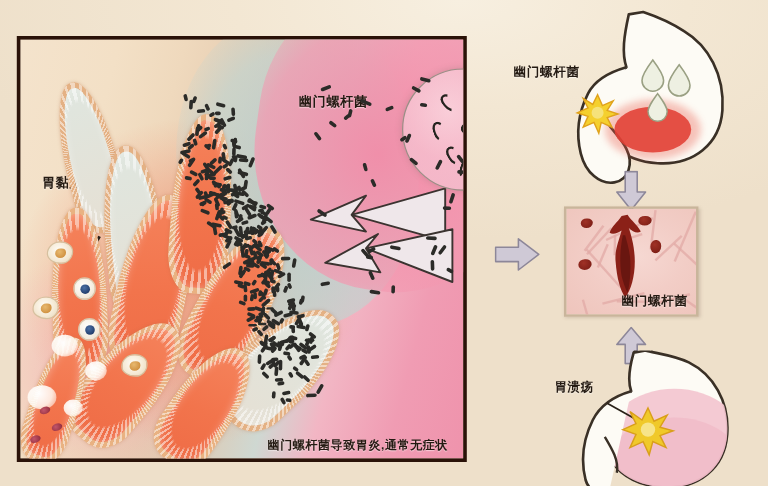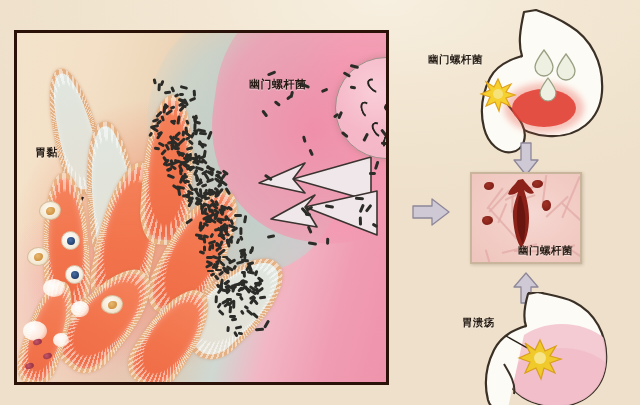--- a/index.html
+++ b/index.html
@@ -625,20 +625,21 @@
         <div class="hp" style="left: 30px; top: 22px; transform: rotate(49deg);"></div>
         <div class="hp" style="left: 22px; top: 46px; transform: rotate(72deg);"></div>
         <div class="hp" style="left: 48px; top: 44px; transform: rotate(12deg);"></div>
         <div class="hp" style="left: 34px; top: 66px; transform: rotate(59deg);"></div>
         <div class="hp" style="left: 44px; top: 78px; transform: rotate(106deg);"></div>
       </div>
 
     <div class="lbl" style="left:18px; top:112px; font-size:11px;">胃黏膜</div>
     <div class="lbl" style="left:232px; top:44px; font-size:11px;">幽门螺杆菌</div>
     <div class="lbl" style="left:66px; top:272px; font-size:11px;">炎性细胞</div>
+    <div class="lbl" style="left:206px; top:331px; font-size:10px;">幽门螺杆菌导致胃炎,通常无症状</div>
   </div>
 
   <svg class="organ" style="left:466px; top:8px;" width="174" height="160" viewBox="0 0 174 160">
 
     <path d="M58 4 C54 22 52 36 56 48 C44 54 34 68 34 86 C34 110 54 126 82 128
              C112 130 134 112 136 84 C138 54 124 30 104 18 C92 10 76 4 70 2 Z" fill="#fdfbf5" stroke="#3a3026" stroke-width="2.2" stroke-linejoin="round"></path>
 
     <path d="M56 48 C42 52 30 58 24 70 C16 86 14 104 18 120 C22 136 34 146 46 144
              C58 142 62 128 56 116 C50 104 40 98 36 86" fill="#fdfbf5" stroke="#3a3026" stroke-width="2.2" stroke-linejoin="round"></path>
 

